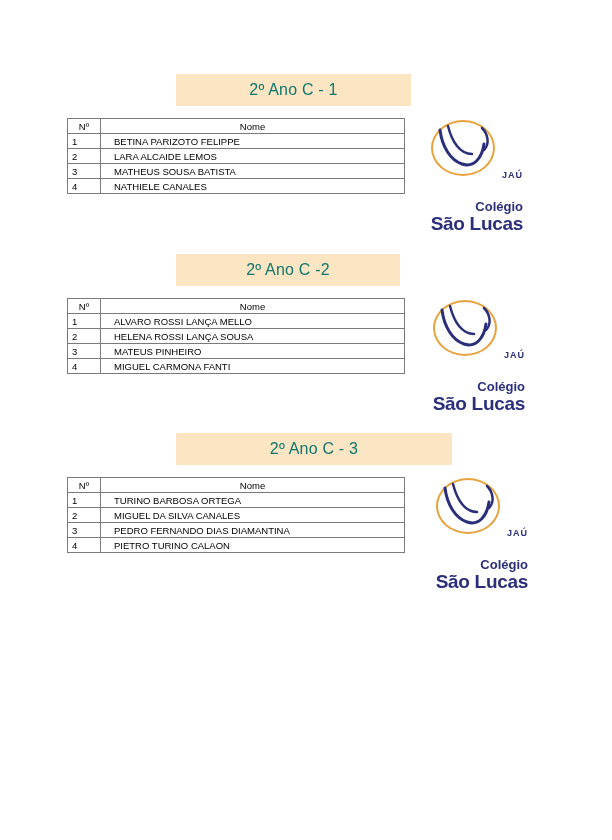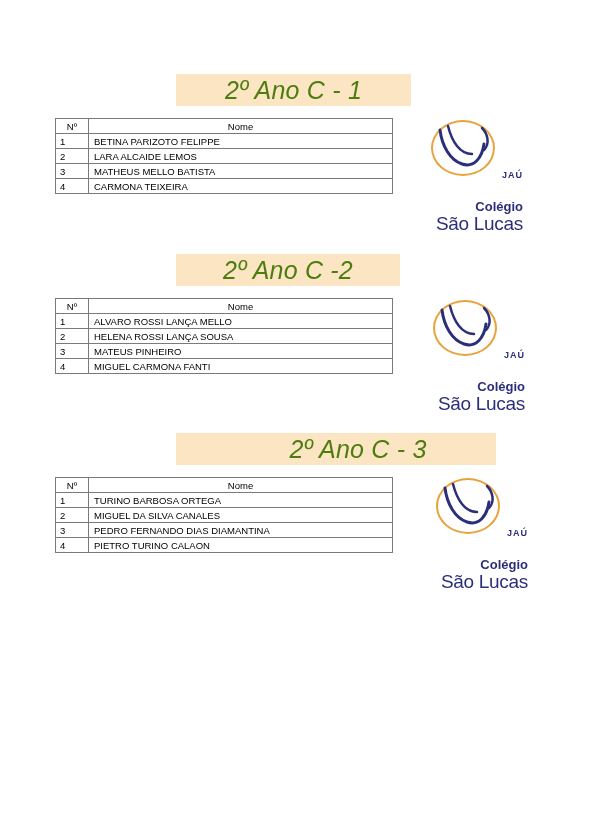--- a/index.html
+++ b/index.html
@@ -28,31 +28,31 @@
 
   .title-band {
     position: absolute;
     background: #fbe5c3;
     height: 32px;
     display: flex;
     align-items: center;
     justify-content: center;
   }
   .title-band .title-text {
-    font-size: 25px;
-    color: #4d7c0f;
+    font-size: 16px;
+    color: #0f766e;
     font-family: "Liberation Sans", sans-serif;
     letter-spacing: 0.2px;
-    font-style: italic;
   }
 
   table.roster {
     position: absolute;
     border-collapse: collapse;
     table-layout: fixed;
+    margin-left: 12px;
   }
   table.roster th,
   table.roster td {
     border: 1px solid #7a7a7a;
     font-size: 9.5px;
     font-family: "Liberation Sans", sans-serif;
     color: #000000;
     height: 14px;
     padding: 0;
     font-weight: normal;
@@ -64,21 +64,21 @@
   }
   table.roster td.col-num {
     text-align: left;
     padding-left: 4px;
   }
   table.roster th.col-name {
     text-align: center;
   }
   table.roster td.col-name {
     text-align: left;
-    padding-left: 5px;
+    padding-left: 13px;
   }
 
   
   .logo {
     position: absolute;
     width: 120px;
     text-align: right;
   }
   .logo .mark {
     position: relative;
@@ -115,21 +115,21 @@
   .logo .colegio {
     font-size: 13px;
     color: #2b2f7a;
     font-weight: bold;
     line-height: 14px;
     margin-top: 20px;
   }
   .logo .saolucas {
     font-size: 19px;
     color: #2b2f7a;
-    font-weight: normal;
+    font-weight: bold;
     line-height: 20px;
     letter-spacing: -0.3px;
   }
 </style>
 </head>
 <body>
 
 <div class="page">
 
   <div class="group" style="top:0;">
@@ -148,25 +148,25 @@
         <tr>
           <td class="col-num">1</td>
           <td class="col-name">BETINA PARIZOTO FELIPPE</td>
         </tr>
         <tr>
           <td class="col-num">2</td>
           <td class="col-name">LARA ALCAIDE LEMOS</td>
         </tr>
         <tr>
           <td class="col-num">3</td>
-          <td class="col-name">MATHEUS MELLO BATISTA</td>
+          <td class="col-name">MATHEUS SOUSA BATISTA</td>
         </tr>
         <tr>
           <td class="col-num">4</td>
-          <td class="col-name">CARMONA TEIXEIRA</td>
+          <td class="col-name">NATHIELE CANALES</td>
         </tr>
       </tbody>
     </table>
 
     <div class="logo" style="left:403px; top:120px;">
       <div class="mark">
         <div class="ring"></div>
         <svg class="swoosh" viewBox="0 0 74 62">
           <path d="M14 10 C 16 26, 24 40, 36 44 C 48 48, 56 38, 58 24" stroke="#2b2f7a" stroke-width="3" fill="none" stroke-linecap="round"></path>
           <path d="M22 6 C 26 22, 34 34, 46 34" stroke="#2b2f7a" stroke-width="2.5" fill="none" stroke-linecap="round"></path>
@@ -220,21 +220,21 @@
           <path d="M56 8 C 62 14, 64 24, 58 30" stroke="#2b2f7a" stroke-width="2.5" fill="none" stroke-linecap="round"></path>
         </svg>
       </div>
       <div class="jau">JAÚ</div>
       <div class="colegio">Colégio</div>
       <div class="saolucas">São Lucas</div>
     </div>
   </div>
 
   <div class="group" style="top:0;">
-    <div class="title-band" style="left:176px; top:433px; width:276px;padding-left:44px;">
+    <div class="title-band" style="left:176px; top:433px; width:276px;">
       <span class="title-text">2º Ano C - 3</span>
     </div>
 
     <table class="roster" style="left:55px; top:477px; width:338px;">
       <thead>
         <tr>
           <th class="col-num">Nº</th>
           <th class="col-name">Nome</th>
         </tr>
       </thead>

